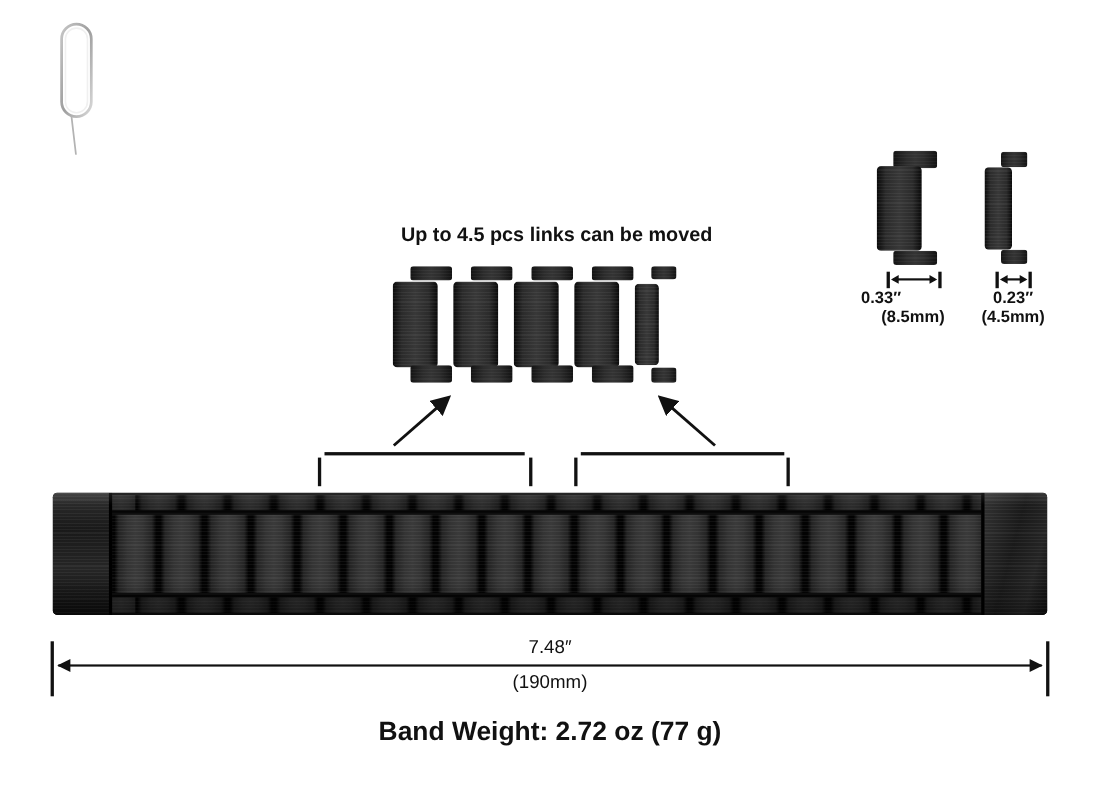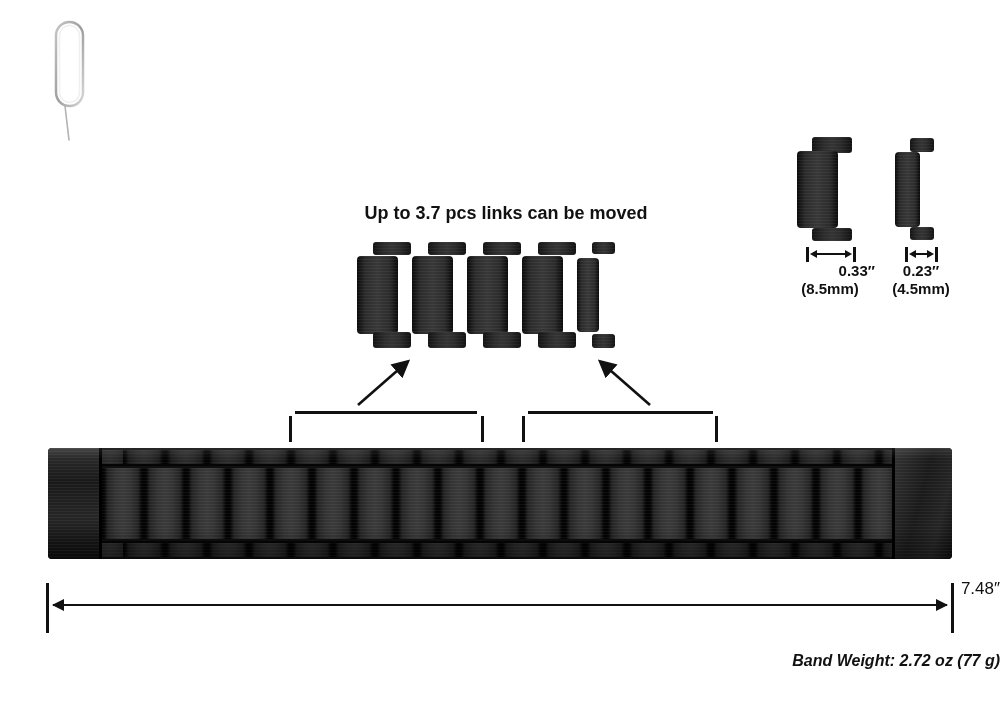--- a/index.html
+++ b/index.html
@@ -5,30 +5,30 @@
   * { box-sizing: border-box; margin: 0; padding: 0; }
   html,body { background:#ffffff; }
   .stage {
     position: relative; width: 1000px; height: 726px;
     background: #ffffff; overflow: hidden;
     font-family: "Liberation Sans", "DejaVu Sans", sans-serif;
     color: #111111;
   }
   .abs { position: absolute; }
   .txt { position: absolute; white-space: nowrap; }
-  .center { left:0; right:0; text-align:right; }
+  .center { left:0; right:0; text-align:center; }
 
   
   .heading   { left:112px; top:58px;  font-size:23px; font-weight:bold; }
   .links-cap { left:330px; top:203px; width:352px; text-align:center; font-size:18px; font-weight:bold; }
-  .weight    { top:652px; font-size:16px; font-weight:bold;font-style:italic; }
+  .weight    { top:652px; font-size:24px; font-weight:bold; }
   .dim-in    { top:579px; font-size:17px; }
   .dim-mm    { top:610px; font-size:17px; }
   .lbl { position:absolute; width:90px; text-align:center; font-weight:bold; font-size:15px; }
-  .l1in { left:785px; top:262px;text-align:right; }
+  .l1in { left:756px; top:262px; }
   .l1mm { left:785px; top:280px; }
   .l2in { left:876px; top:262px; }
   .l2mm { left:876px; top:280px; }
 
   
   .bar, .tabpc { position:absolute; }
   .bar {
     border-radius:4px;
     background-image:
       repeating-linear-gradient(180deg, rgba(255,255,255,0.05) 0px, rgba(255,255,255,0.05) 1px, rgba(0,0,0,0) 1px, rgba(0,0,0,0) 3px),
@@ -138,21 +138,21 @@
         <stop offset="0.5" stop-color="#9e9e9e"></stop>
         <stop offset="1" stop-color="#d8d8d8"></stop>
       </linearGradient>
     </defs>
     <rect x="11" y="8" width="27" height="84" rx="13.5" fill="#ffffff" stroke="url(#toolstroke)" stroke-width="2.5"></rect>
     <rect x="14.5" y="11.5" width="20" height="77" rx="10" fill="none" stroke="#f0f0f0" stroke-width="1.5"></rect>
     <path d="M20 92 L24 126" stroke="#b3b3b3" stroke-width="1.6" stroke-linecap="round" fill="none"></path>
   </svg>
 
 
-  <div class="txt links-cap">Up to 3.7 pcs links can be moved</div>
+  <div class="txt links-cap">Up to 4.5 pcs links can be moved</div>
 
   <div class="mlinks">
     <div class="mlink">
       <div class="tabpc t"></div>
       <div class="bar"></div>
       <div class="tabpc b"></div>
     </div>
     <div class="mlink">
       <div class="tabpc t"></div>
       <div class="bar"></div>
@@ -231,16 +231,17 @@
     <div class="cap cap-l"></div>
     <div class="cap cap-r"></div>
   </div>
 
   <div class="dimbar" style="left:46px;"></div>
   <div class="dimbar" style="left:951px;"></div>
   <div class="dimline"></div>
   <div class="dim-ah l"></div>
   <div class="dim-ah r"></div>
   <div class="txt center dim-in">7.48″</div>
+  <div class="txt center dim-mm">(190mm)</div>
 
   <div class="txt center weight">Band Weight: 2.72 oz (77 g)</div>
 
 </div>
 
 </body></html>

